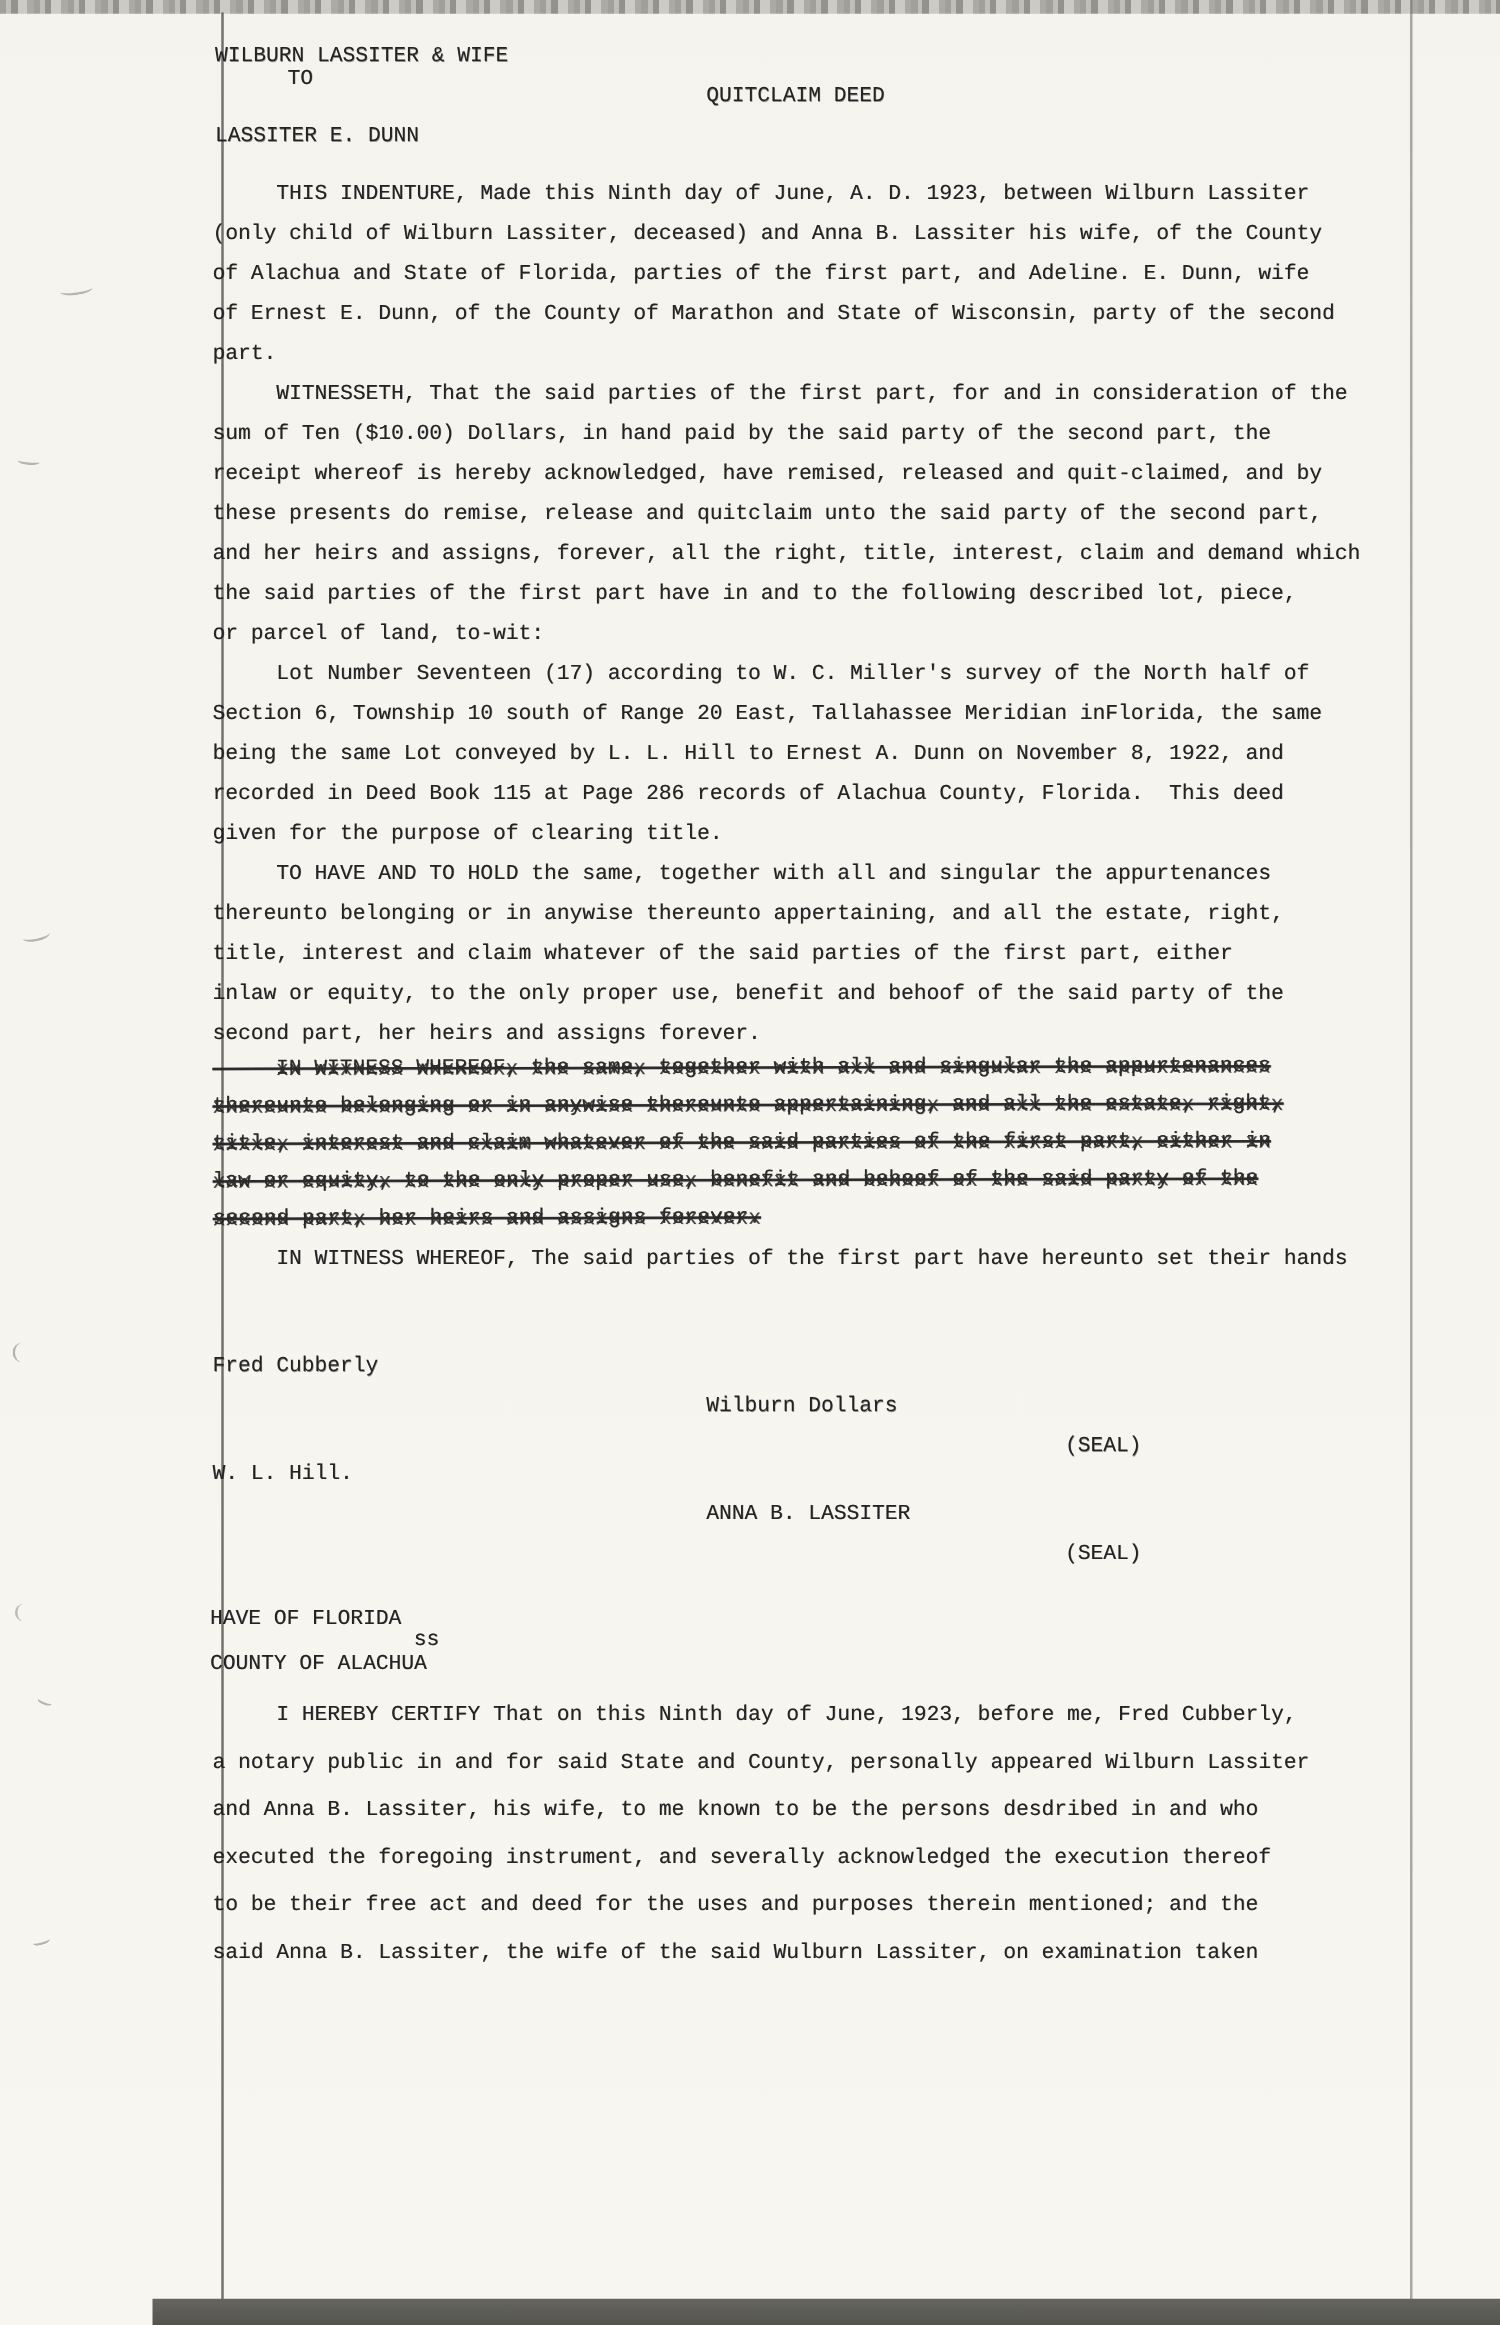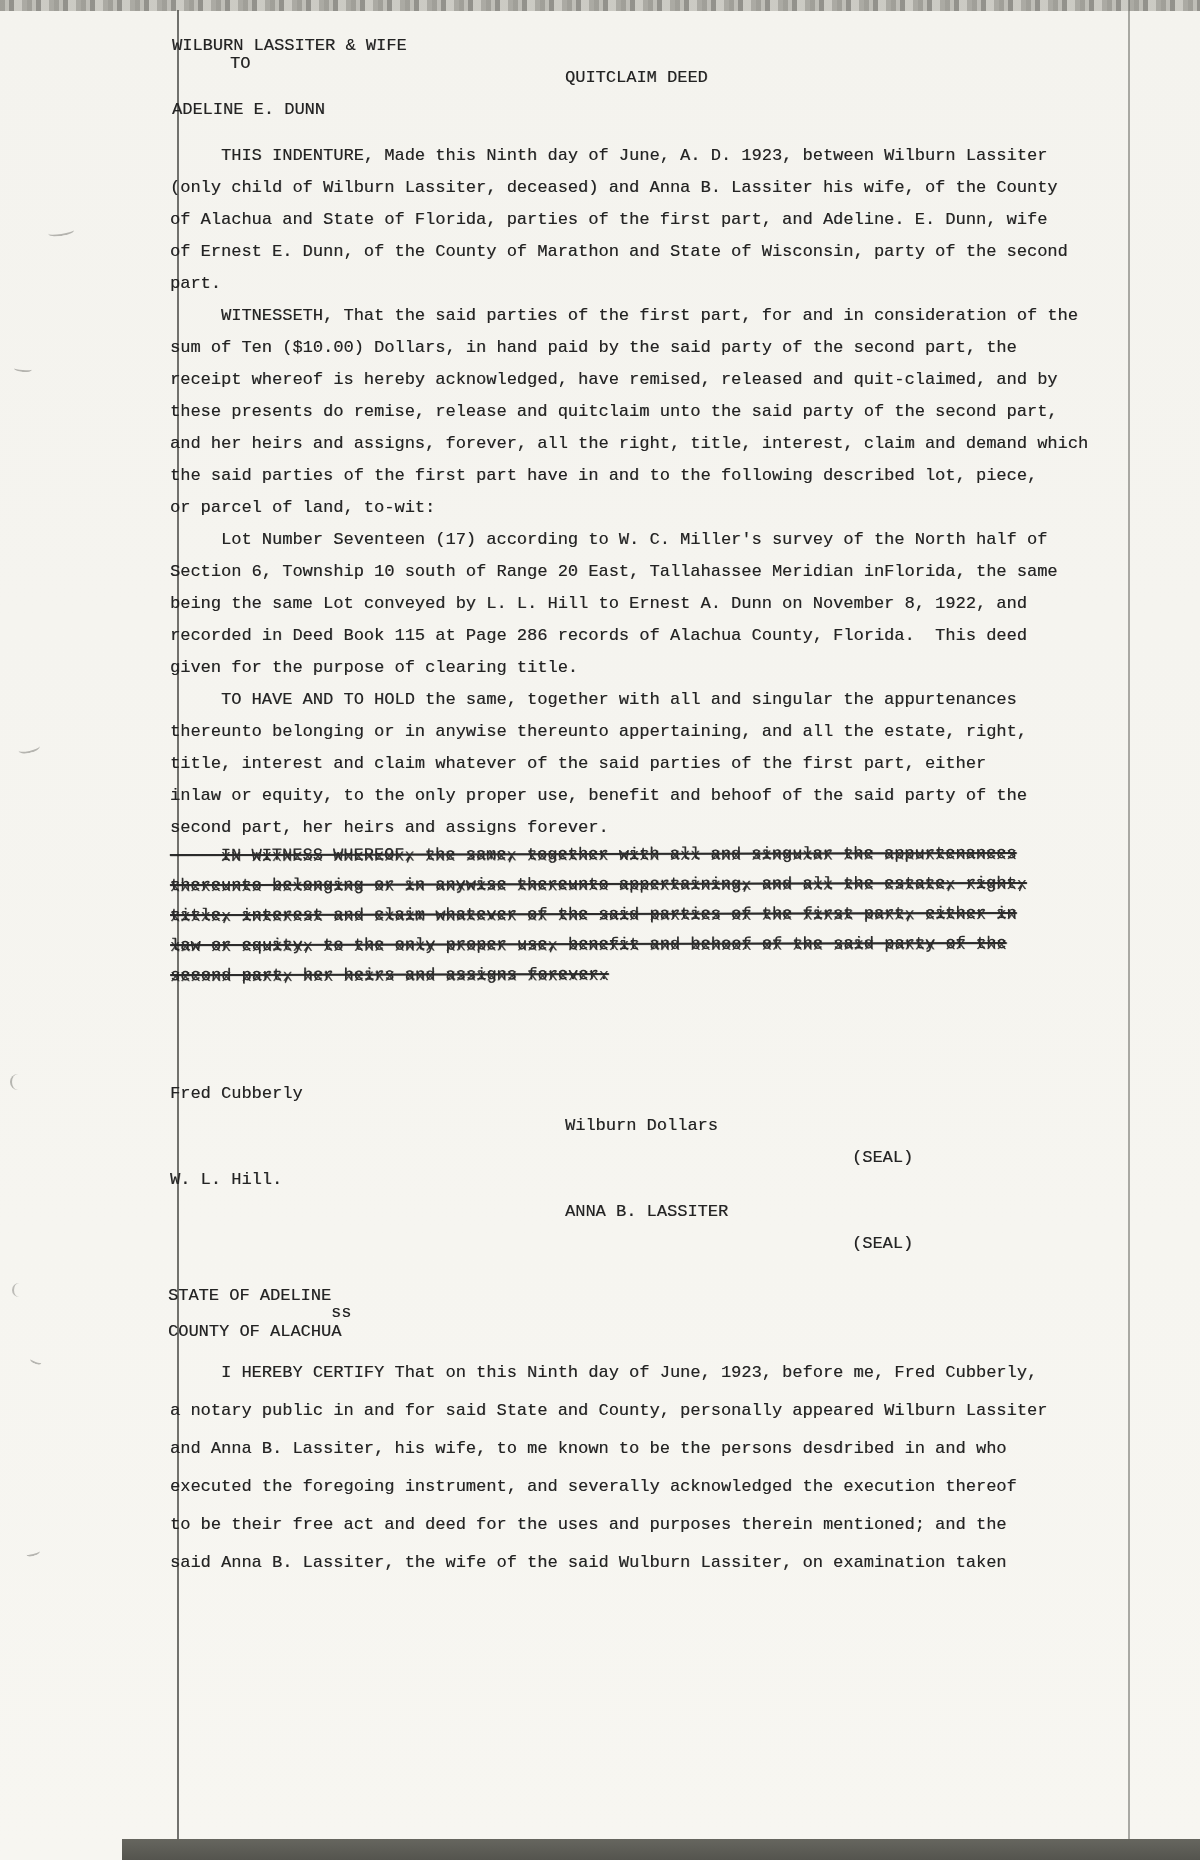--- a/index.html
+++ b/index.html
@@ -89,44 +89,44 @@
   <div class="artifact a2"></div>
   <div class="artifact a3"></div>
   <div class="artifact a4"></div>
   <div class="artifact a5"></div>
   <div class="artifact a6"></div>
   <div class="artifact a7"></div>
 
   <div class="abs cap1">WILBURN LASSITER &amp; WIFE</div>
   <div class="abs cap-to">TO</div>
   <div class="abs cap-title">QUITCLAIM DEED</div>
-  <div class="abs cap2">ADELINE E. DUNN</div>
+  <div class="abs cap2">LASSITER E. DUNN</div>
 
   <div class="abs block p1"><div class="tline"><span>     THIS INDENTURE, Made this Ninth day of June, A. D. 1923, between Wilburn Lassiter</span></div><div class="tline"><span>(only child of Wilburn Lassiter, deceased) and Anna B. Lassiter his wife, of the County</span></div><div class="tline"><span>of Alachua and State of Florida, parties of the first part, and Adeline. E. Dunn, wife</span></div><div class="tline"><span>of Ernest E. Dunn, of the County of Marathon and State of Wisconsin, party of the second</span></div><div class="tline"><span>part.</span></div></div>
   <div class="abs block p2"><div class="tline"><span>     WITNESSETH, That the said parties of the first part, for and in consideration of the</span></div><div class="tline"><span>sum of Ten ($10.00) Dollars, in hand paid by the said party of the second part, the</span></div><div class="tline"><span>receipt whereof is hereby acknowledged, have remised, released and quit-claimed, and by</span></div><div class="tline"><span>these presents do remise, release and quitclaim unto the said party of the second part,</span></div><div class="tline"><span>and her heirs and assigns, forever, all the right, title, interest, claim and demand which</span></div><div class="tline"><span>the said parties of the first part have in and to the following described lot, piece,</span></div><div class="tline"><span>or parcel of land, to-wit:</span></div></div>
   <div class="abs block p3"><div class="tline"><span>     Lot Number Seventeen (17) according to W. C. Miller's survey of the North half of</span></div><div class="tline"><span>Section 6, Township 10 south of Range 20 East, Tallahassee Meridian inFlorida, the same</span></div><div class="tline"><span>being the same Lot conveyed by L. L. Hill to Ernest A. Dunn on November 8, 1922, and</span></div><div class="tline"><span>recorded in Deed Book 115 at Page 286 records of Alachua County, Florida.  This deed</span></div><div class="tline"><span>given for the purpose of clearing title.</span></div></div>
   <div class="abs block p4"><div class="tline"><span>     TO HAVE AND TO HOLD the same, together with all and singular the appurtenances</span></div><div class="tline"><span>thereunto belonging or in anywise thereunto appertaining, and all the estate, right,</span></div><div class="tline"><span>title, interest and claim whatever of the said parties of the first part, either</span></div><div class="tline"><span>inlaw or equity, to the only proper use, benefit and behoof of the said party of the</span></div><div class="tline"><span>second part, her heirs and assigns forever.</span></div></div>
 
   <div class="abs block struck-block"><div class="tline"><span>     IN WITNESS WHEREOF, the same, together with all and singular the appurtenances</span><span class="xover">     xx xxxxxxx xxxxxxxx xxx xxxxx xxxxxxxx xxxx xxx xxx xxxxxxxx xxx xxxxxxxxxxxxx</span></div><div class="tline"><span>thereunto belonging or in anywise thereunto appertaining, and all the estate, right,</span><span class="xover">xxxxxxxxx xxxxxxxxx xx xx xxxxxxx xxxxxxxxx xxxxxxxxxxxxx xxx xxx xxx xxxxxxx xxxxxx</span></div><div class="tline"><span>title, interest and claim whatever of the said parties of the first part, either in</span><span class="xover">xxxxxx xxxxxxxx xxx xxxxx xxxxxxxx xx xxx xxxx xxxxxxx xx xxx xxxxx xxxxx xxxxxx xx</span></div><div class="tline"><span>law or equity, to the only proper use, benefit and behoof of the said party of the</span><span class="xover">xxx xx xxxxxxx xx xxx xxxx xxxxxx xxxx xxxxxxx xxx xxxxxx xx xxx xxxx xxxxx xx xxx</span></div><div class="tline"><span>second part, her heirs and assigns forever.</span><span class="xover">xxxxxx xxxxx xxx xxxxx xxx xxxxxxx xxxxxxxx</span></div></div>
 
-  <div class="abs block witness-block"></div>
+  <div class="abs block witness-block"><div class="tline"><span>     IN WITNESS WHEREOF, The said parties of the first part have hereunto set their hands</span></div></div>
 
 
   <div class="abs sigrow sigrow1">
     <span class="wit">Fred Cubberly</span>
     <span class="signer">Wilburn Dollars</span>
     <span class="seal">(SEAL)</span>
   </div>
   <div class="abs sigrow sigrow2">
     <span class="wit">W. L. Hill.</span>
     <span class="signer">ANNA B. LASSITER</span>
     <span class="seal">(SEAL)</span>
   </div>
 
 
-  <div class="abs state-line">STATE OF ADELINE</div>
+  <div class="abs state-line">HAVE OF FLORIDA</div>
   <div class="abs ss-label">ss</div>
   <div class="abs county-line">COUNTY OF ALACHUA</div>
 
   <div class="abs block notary-block"><div class="tline"><span>     I HEREBY CERTIFY That on this Ninth day of June, 1923, before me, Fred Cubberly,</span></div><div class="tline"><span>a notary public in and for said State and County, personally appeared Wilburn Lassiter</span></div><div class="tline"><span>and Anna B. Lassiter, his wife, to me known to be the persons desdribed in and who</span></div><div class="tline"><span>executed the foregoing instrument, and severally acknowledged the execution thereof</span></div><div class="tline"><span>to be their free act and deed for the uses and purposes therein mentioned; and the</span></div><div class="tline"><span>said Anna B. Lassiter, the wife of the said Wulburn Lassiter, on examination taken</span></div></div>
 
   <div class="bottom-band"></div>
 </div>
 
 </body></html>

